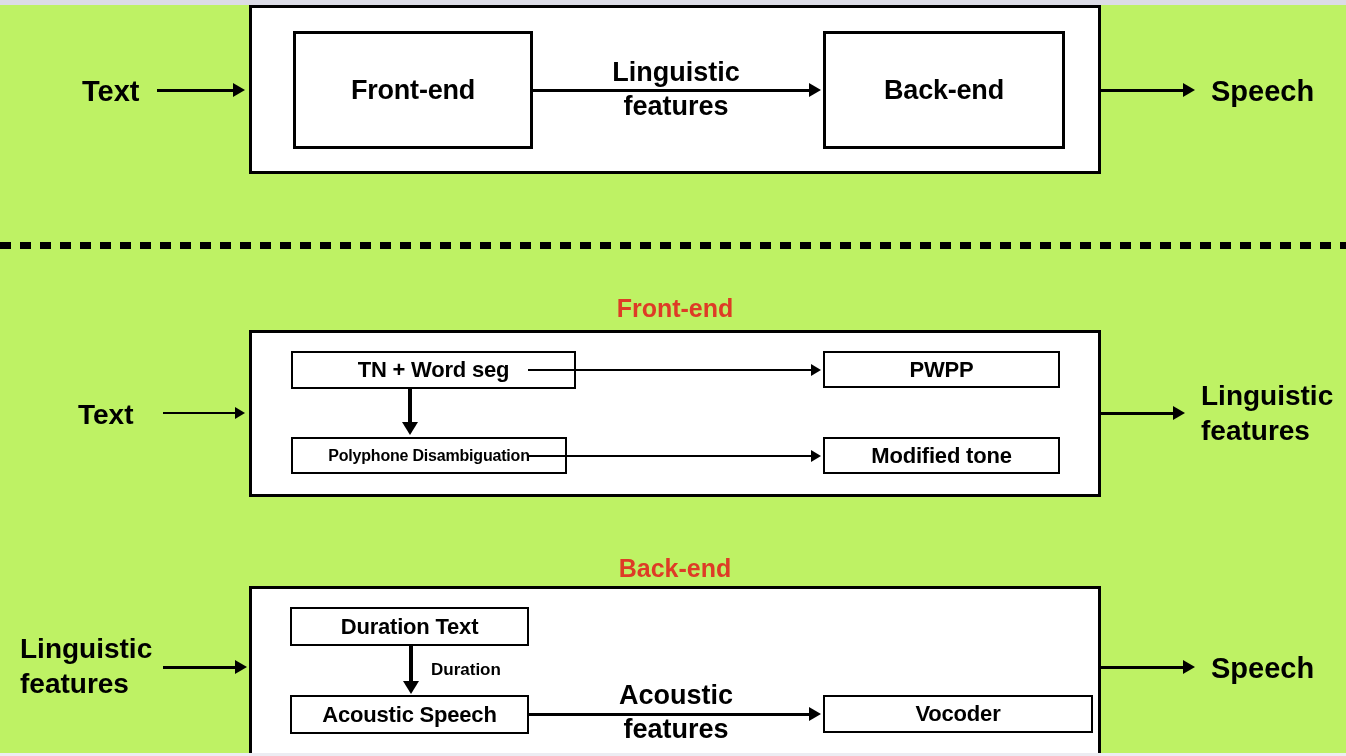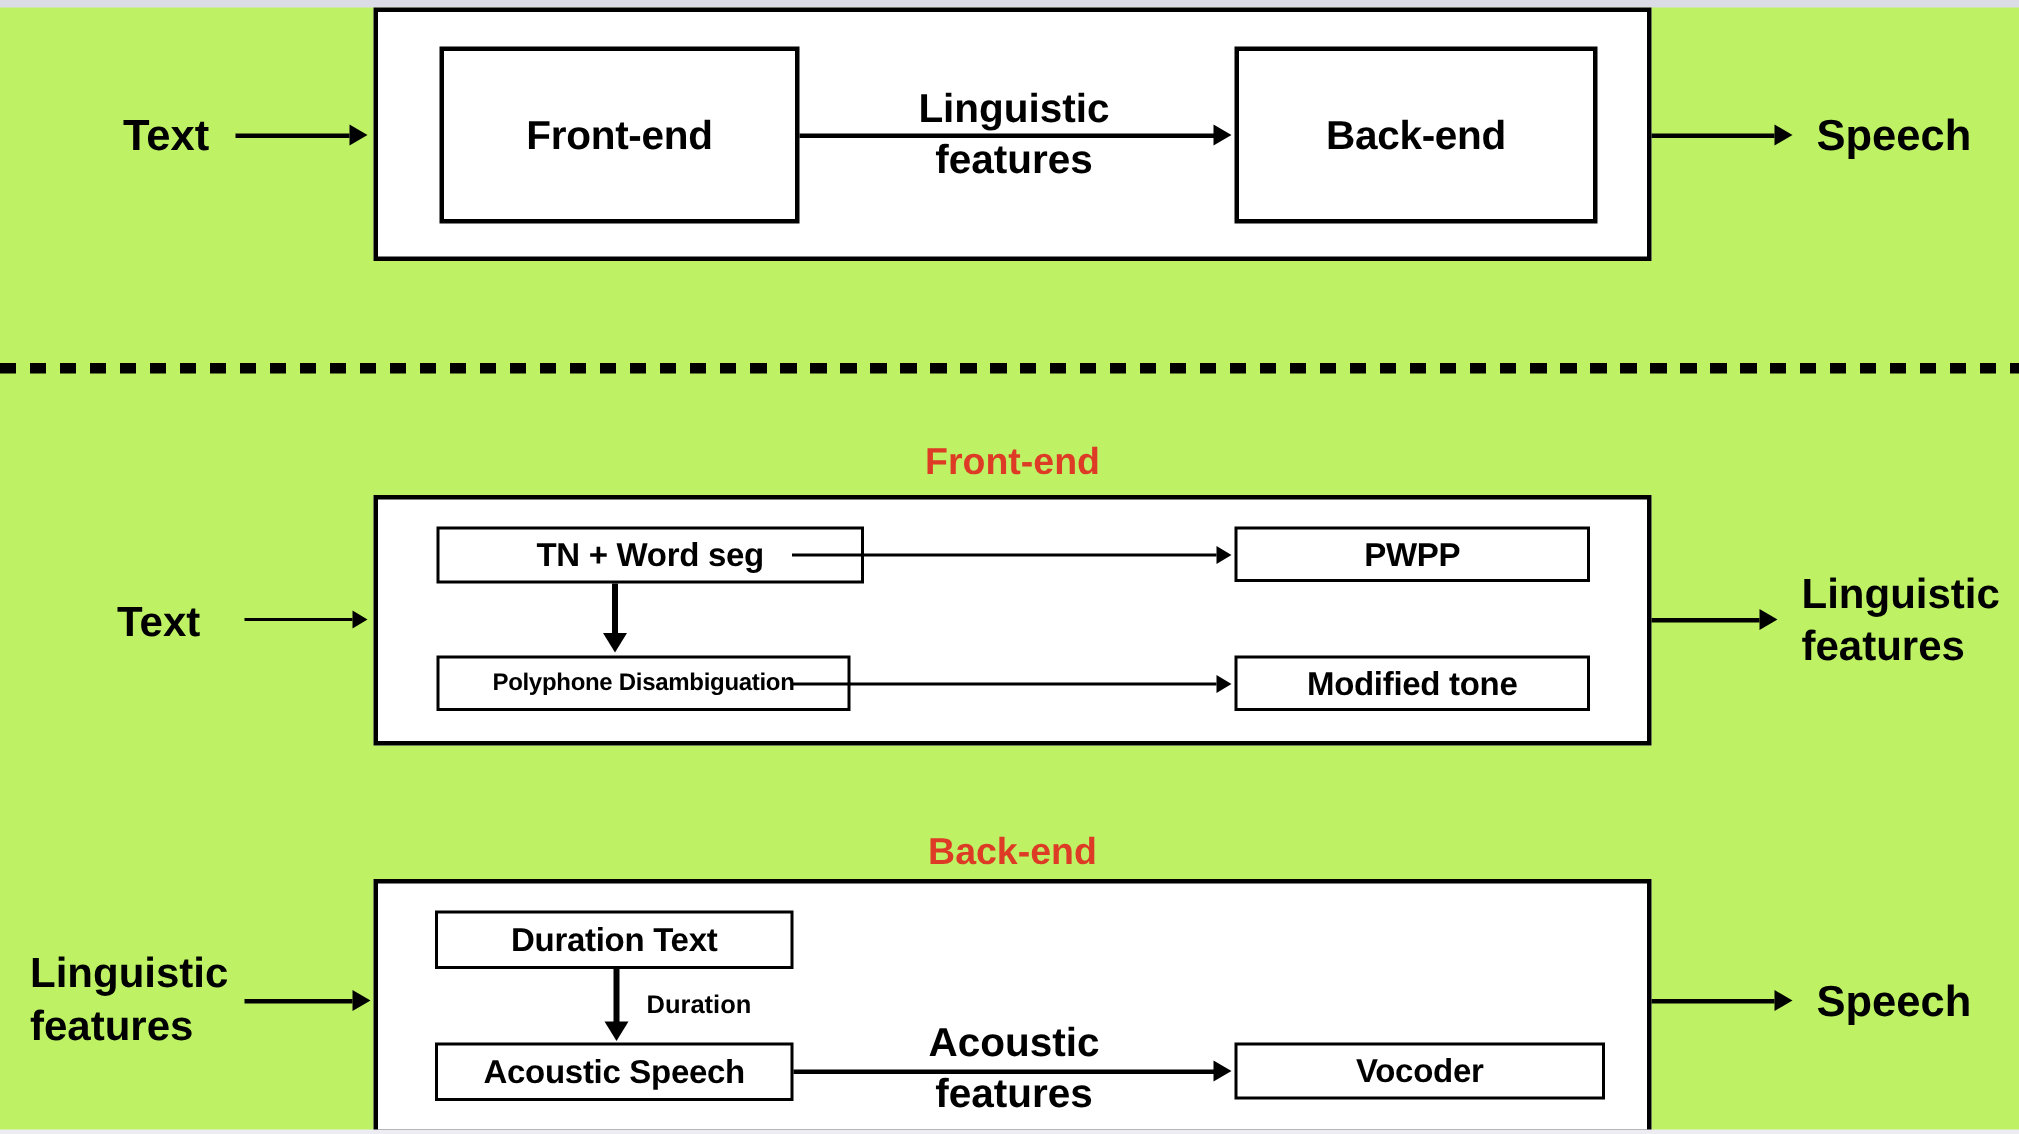--- a/index.html
+++ b/index.html
@@ -190,21 +190,21 @@
     <div class="ahead-d" style="left:403px; top:681px;"></div>
     <div class="lbl" style="left:431px; top:660px; font-size:17px;">Duration</div>
 
     <div class="ibox thin" style="left:290px; top:695px; width:239px; height:39px; font-size:22px;">Acoustic Speech</div>
 
     <div class="hline" style="left:529px; top:713px; width:282px;"></div>
     <div class="ahead-r" style="left:809px; top:707px;"></div>
     <div class="lbl c" style="left:596px; top:680px; width:160px; font-size:27px;">Acoustic</div>
     <div class="lbl c" style="left:596px; top:714px; width:160px; font-size:27px;">features</div>
 
-    <div class="ibox thin" style="left:823px; top:695px; width:247px; height:38px; font-size:22px;">Vocoder</div>
+    <div class="ibox thin" style="left:823px; top:695px; width:270px; height:38px; font-size:22px;">Vocoder</div>
 
     <div class="hline" style="left:1101px; top:666px; width:82px;"></div>
     <div class="ahead-r" style="left:1183px; top:660px;"></div>
     <div class="lbl" style="left:1211px; top:652px; font-size:29px;">Speech</div>
   </div>
 
   <div class="bottomstrip"></div>
 </div>
 
 </body></html>

